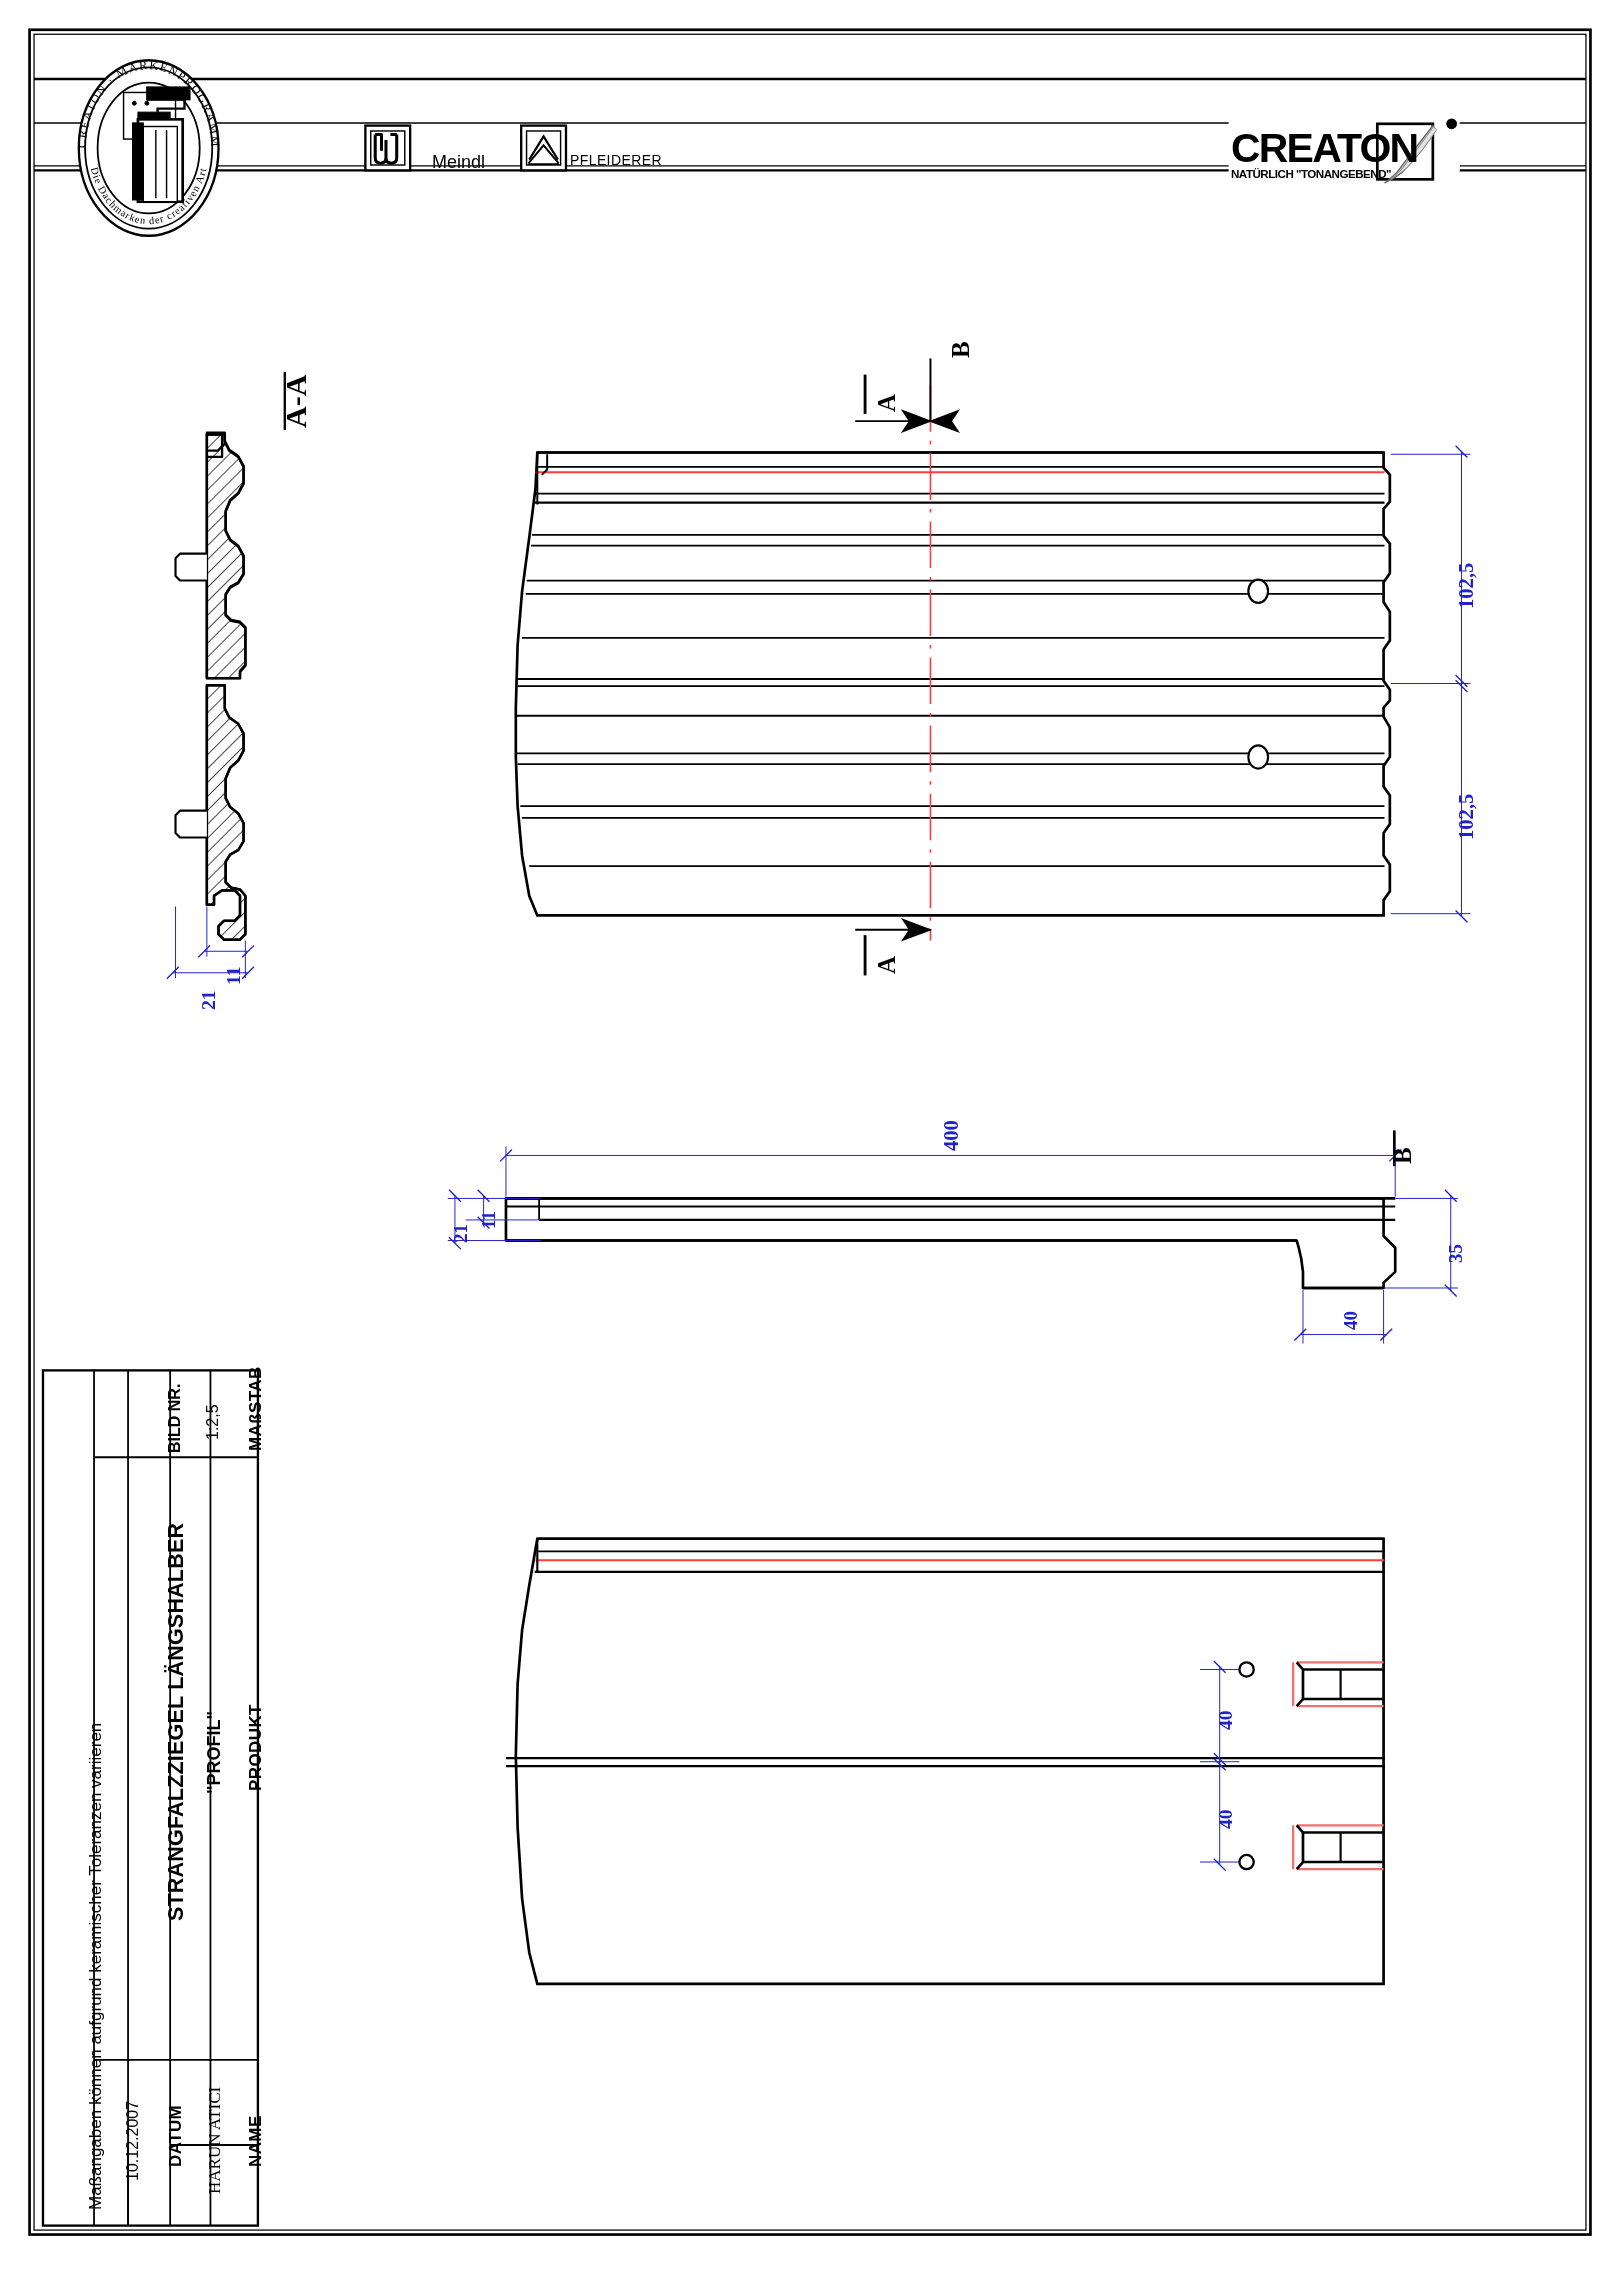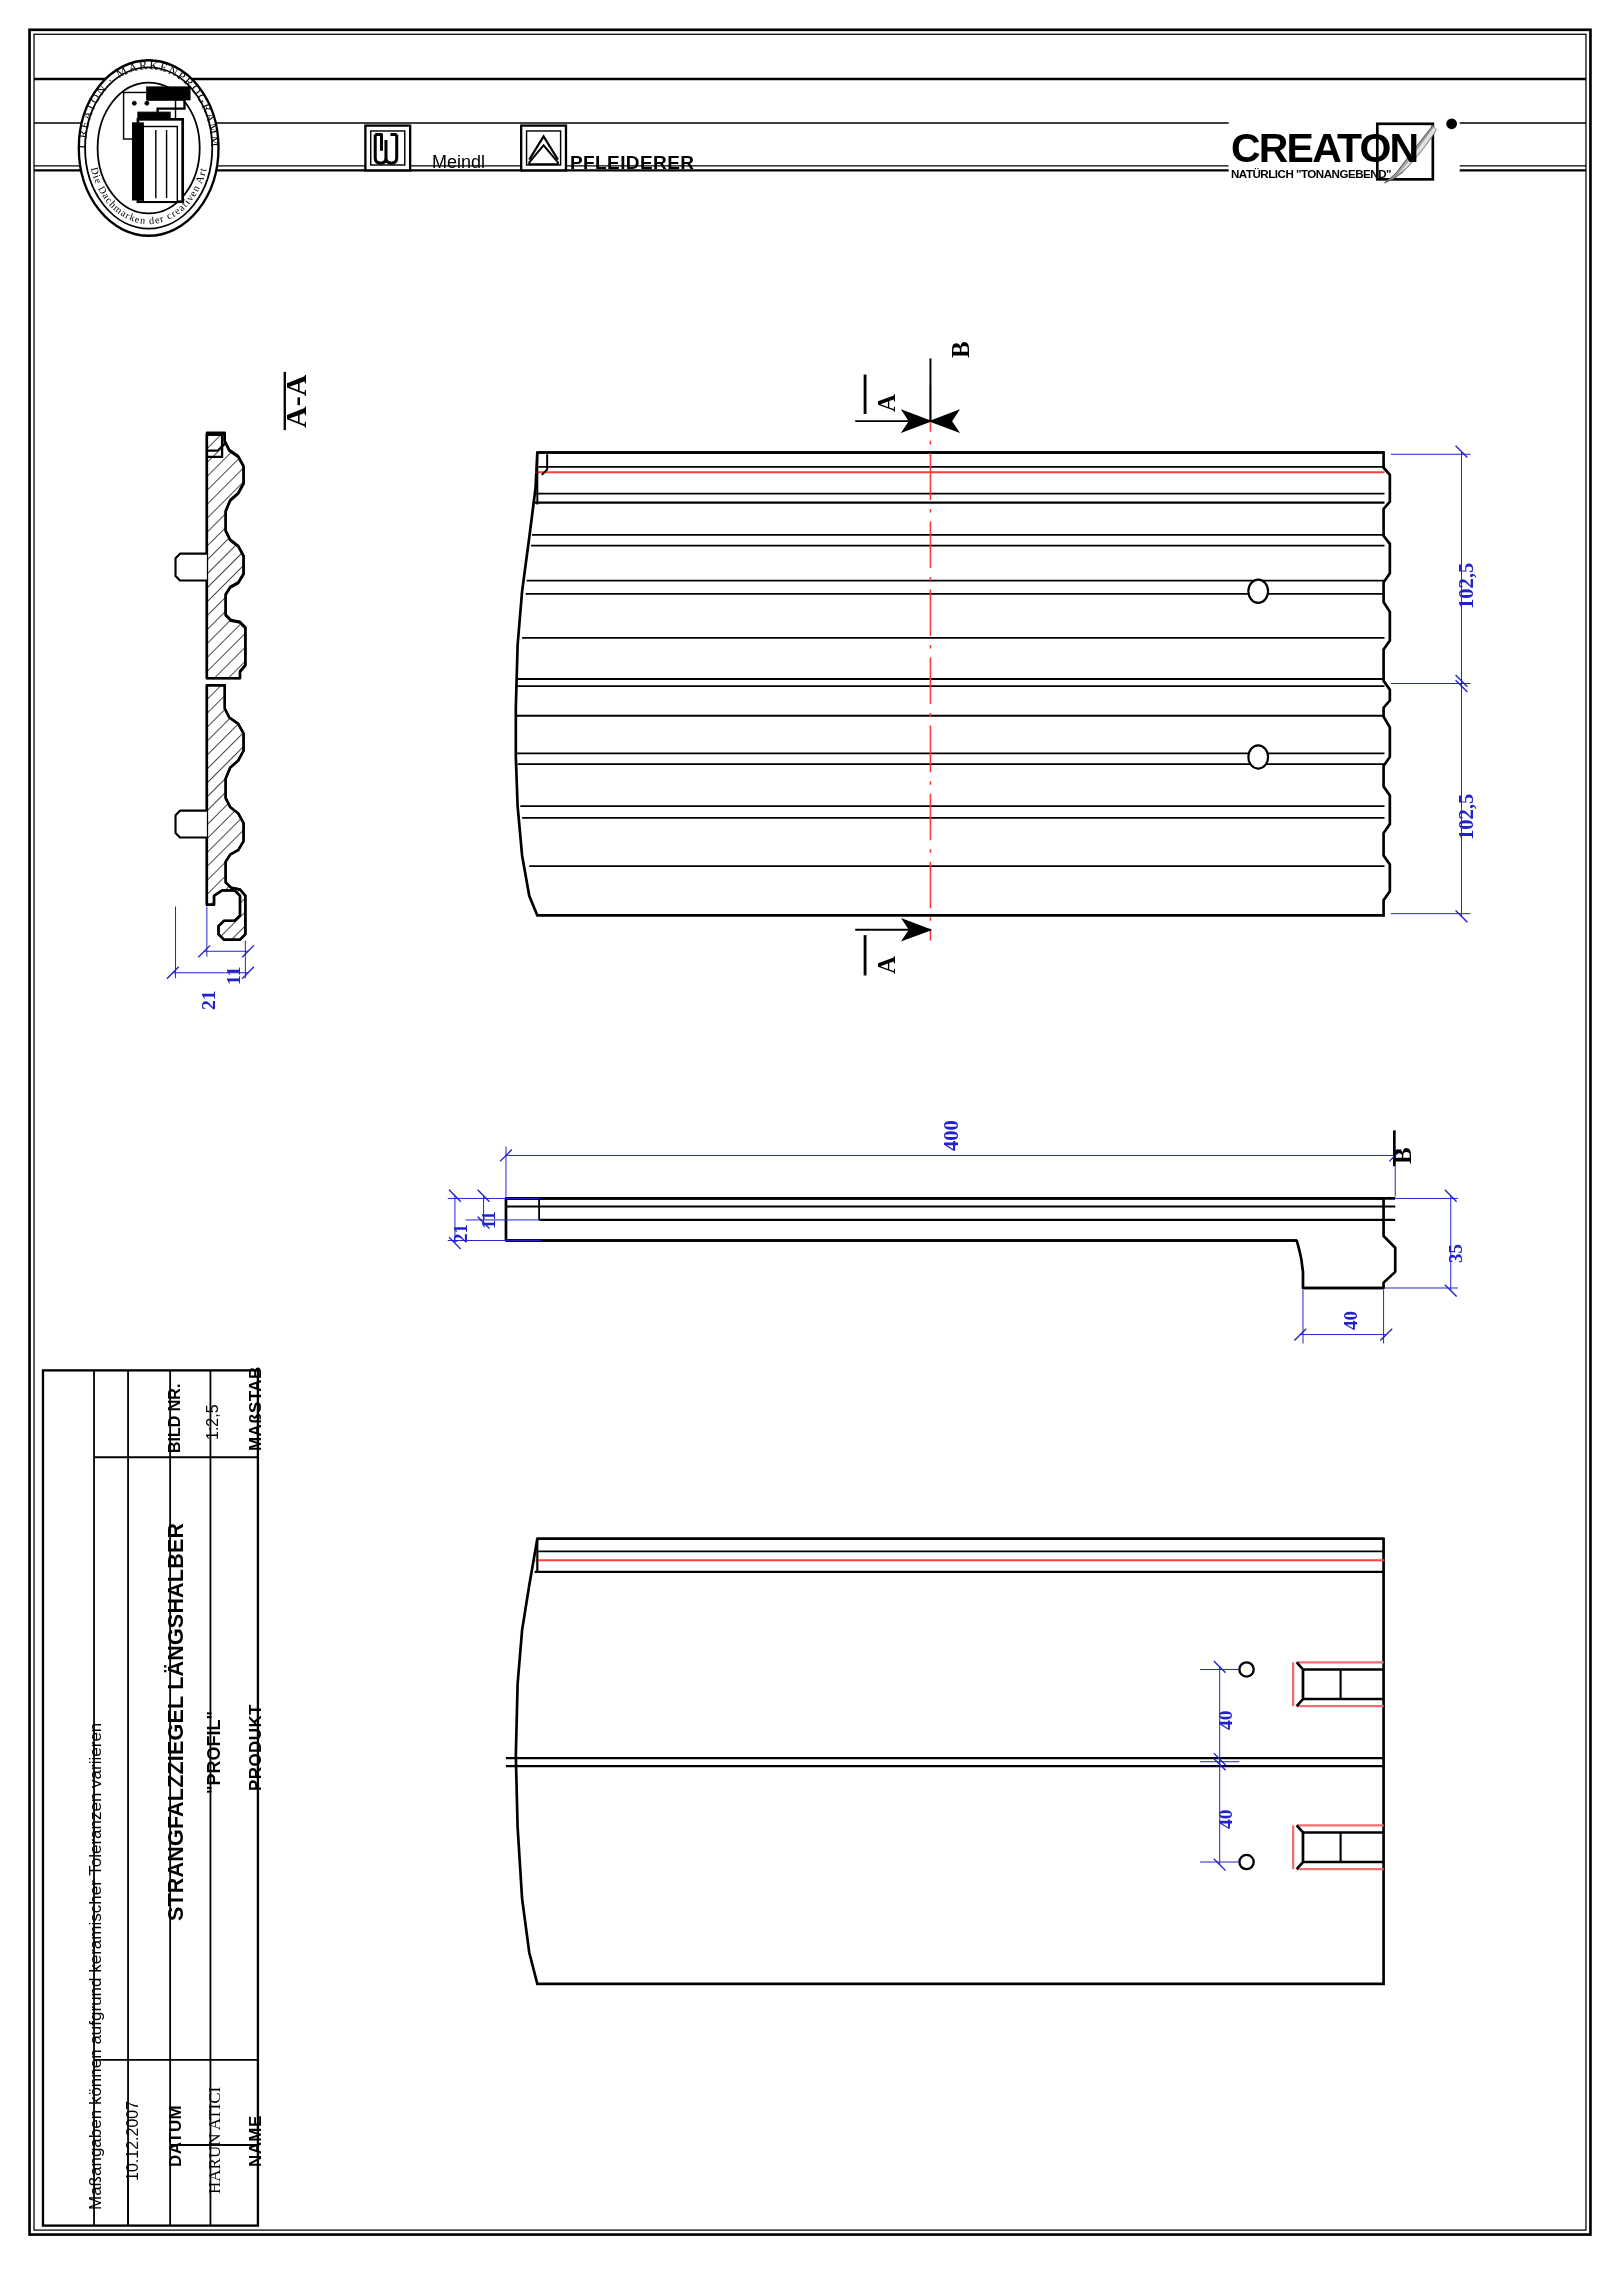--- a/index.html
+++ b/index.html
@@ -301,21 +301,21 @@
 
       <path d="M1600,140 Q1578,168 1560,192 Q1552,200 1546,204 Q1556,200 1566,192
                Q1586,172 1603,146 Z" fill="#b9b9b9" stroke="#666" stroke-width="1.4"></path>
       <path d="M1601,141 Q1583,166 1566,188 Q1560,195 1554,199 Q1562,195 1571,187
                Q1589,168 1604,145 Z" fill="#e2e2e2" stroke="#8a8a8a" stroke-width="1"></path>
       <circle cx="1621" cy="138" r="6" fill="#000"></circle>
     </g>
   </svg>
 
   <div class="vtxt blk" style="left:432px;top:152px;font-size:18px;">Meindl</div>
-  <div class="vtxt blk" style="left:570px;top:152px;font-size:19px;font-weight:bold;letter-spacing:0.4px;">PFLEIDERER</div>
+  <div class="vtxt blk" style="left:570px;top:152px;font-size:14px;font-weight:normal;letter-spacing:0.4px;">PFLEIDERER</div>
 
   <div class="vtxt blk" style="left:1231px;top:125px;font-size:41px;font-weight:bold;font-family:Liberation Sans, sans-serif;letter-spacing:-1.8px;">CREATON</div>
   <div class="vtxt blk" style="left:1231px;top:167px;font-size:11.6px;font-weight:bold;letter-spacing:-0.5px;">NATÜRLICH "TONANGEBEND"</div>
 
   <div class="vtxt blk" style="left:279px;top:428px;transform:rotate(-90deg);font-size:30px;font-weight:bold;font-family:'Liberation Serif',serif;">A-A</div>
 
   <div class="vtxt dim" style="left:222px;top:985px;transform:rotate(-90deg);font-size:19.7px;">11</div>
   <div class="vtxt dim" style="left:197px;top:1010px;transform:rotate(-90deg);font-size:19.7px;">21</div>
 
   <div class="vtxt blk" style="left:873px;top:412px;transform:rotate(-90deg);font-size:25px;font-weight:bold;font-family:'Liberation Serif',serif;">A</div>

